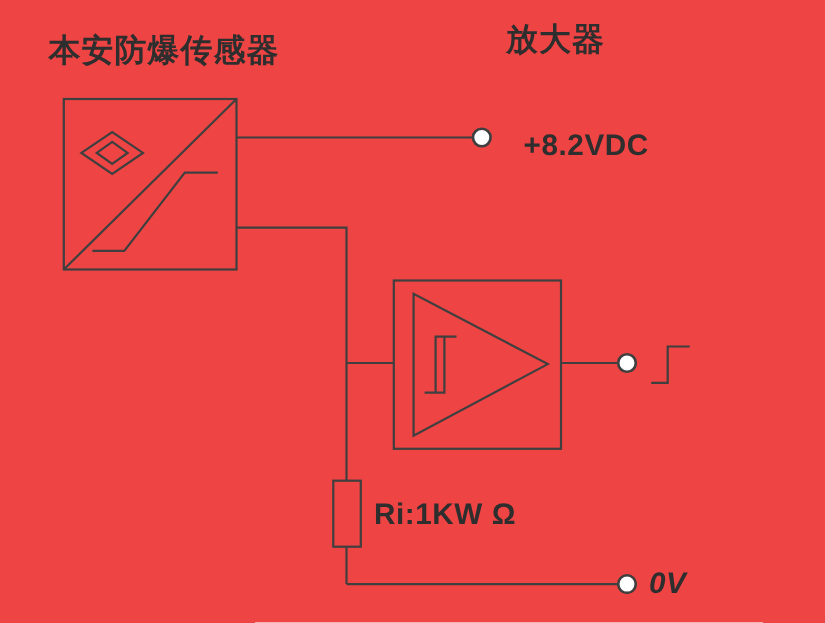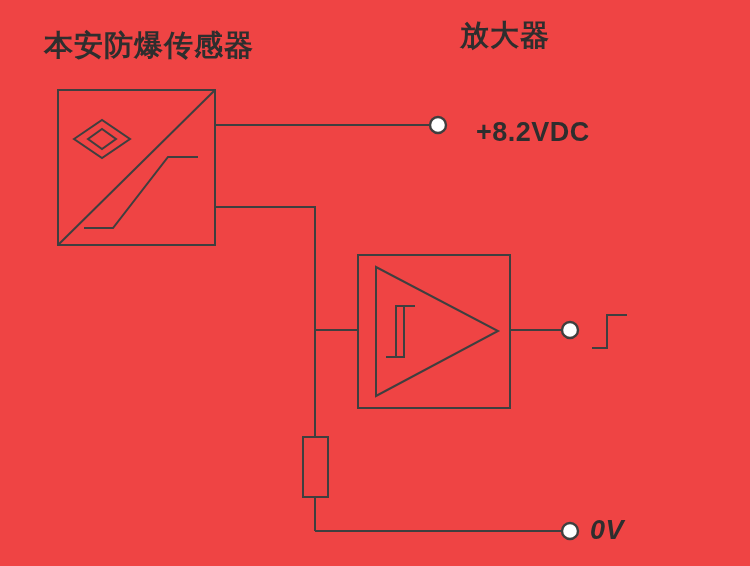--- a/index.html
+++ b/index.html
@@ -98,16 +98,17 @@
       <circle class="terminal" cx="570" cy="531" r="8"></circle>
     </g>
   </svg>
 
   <div class="label label-cn" style="left:44px; top:26px;">本安防爆传感器</div>
 
   <div class="label label-cn" style="left:460px; top:16px;">放大器</div>
 
   <div class="label label-val" style="left:456px; top:117px;margin-left:20px;">+8.2VDC</div>
 
+  <div class="label label-val" style="left:340px; top:452px;">Ri:1KW Ω</div>
 
   <div class="label label-val" style="left:590px; top:515px;font-style:italic;">0V</div>
 
 </div>
 
 </body></html>

